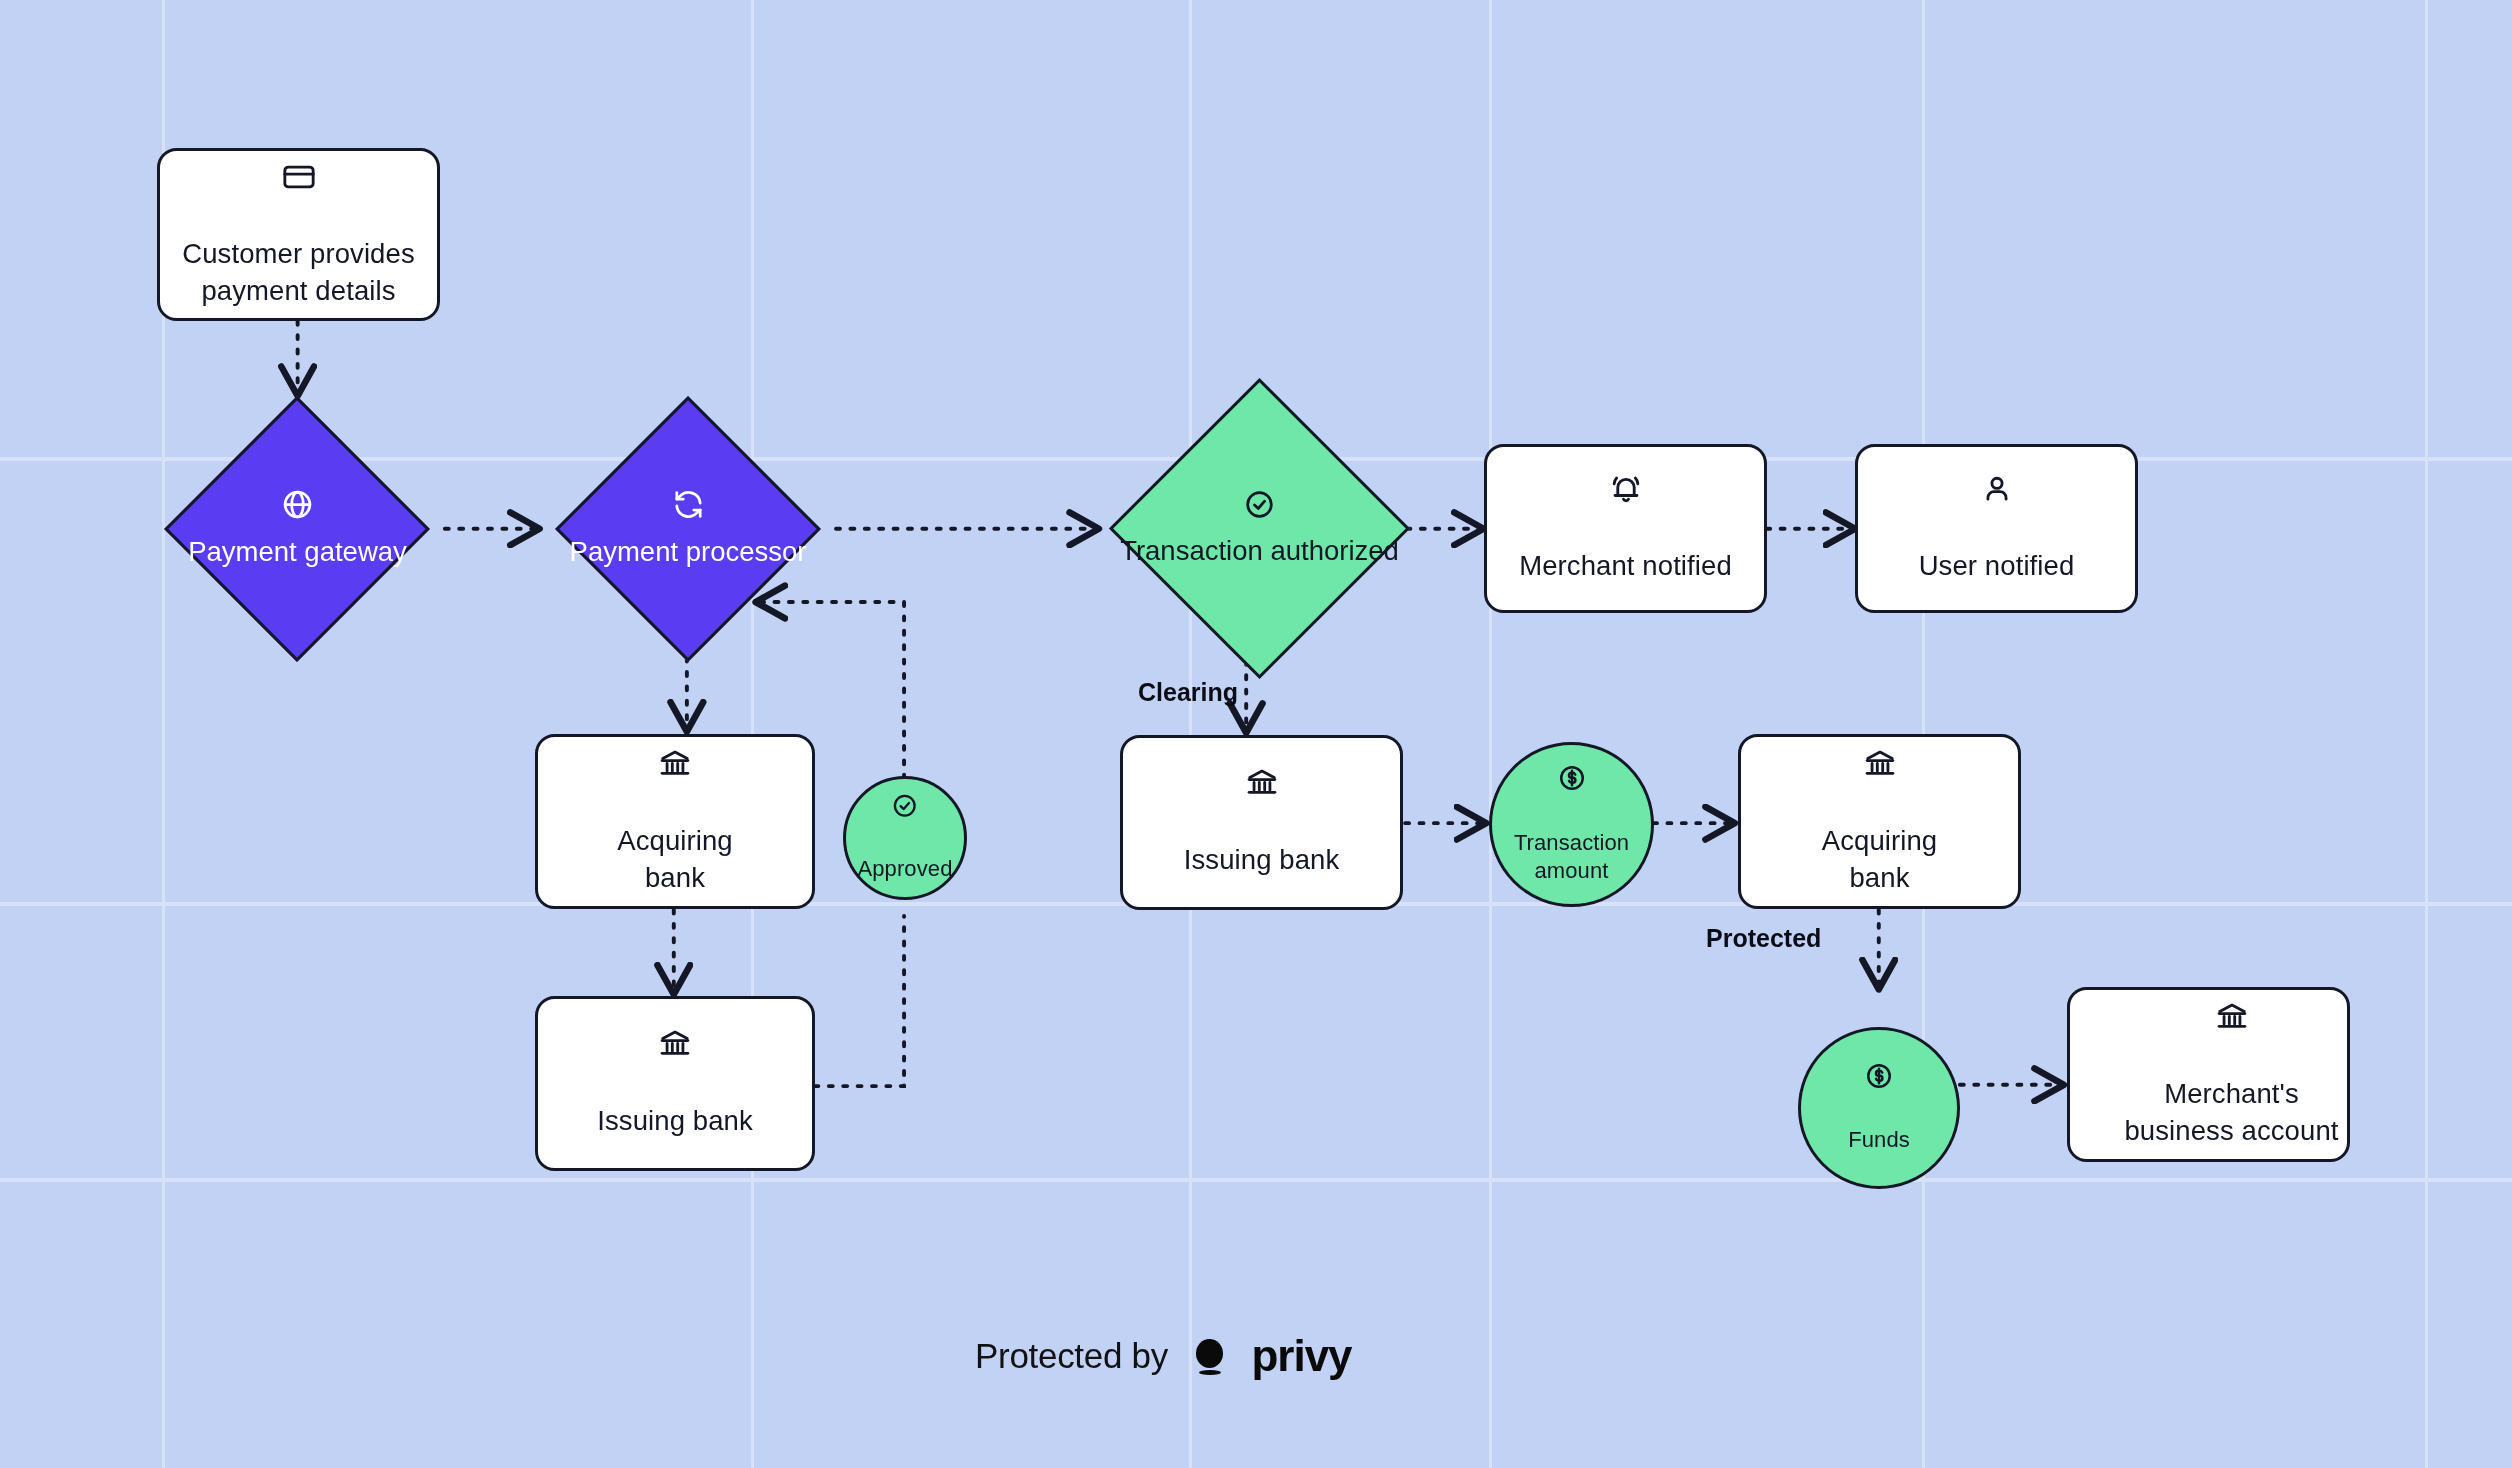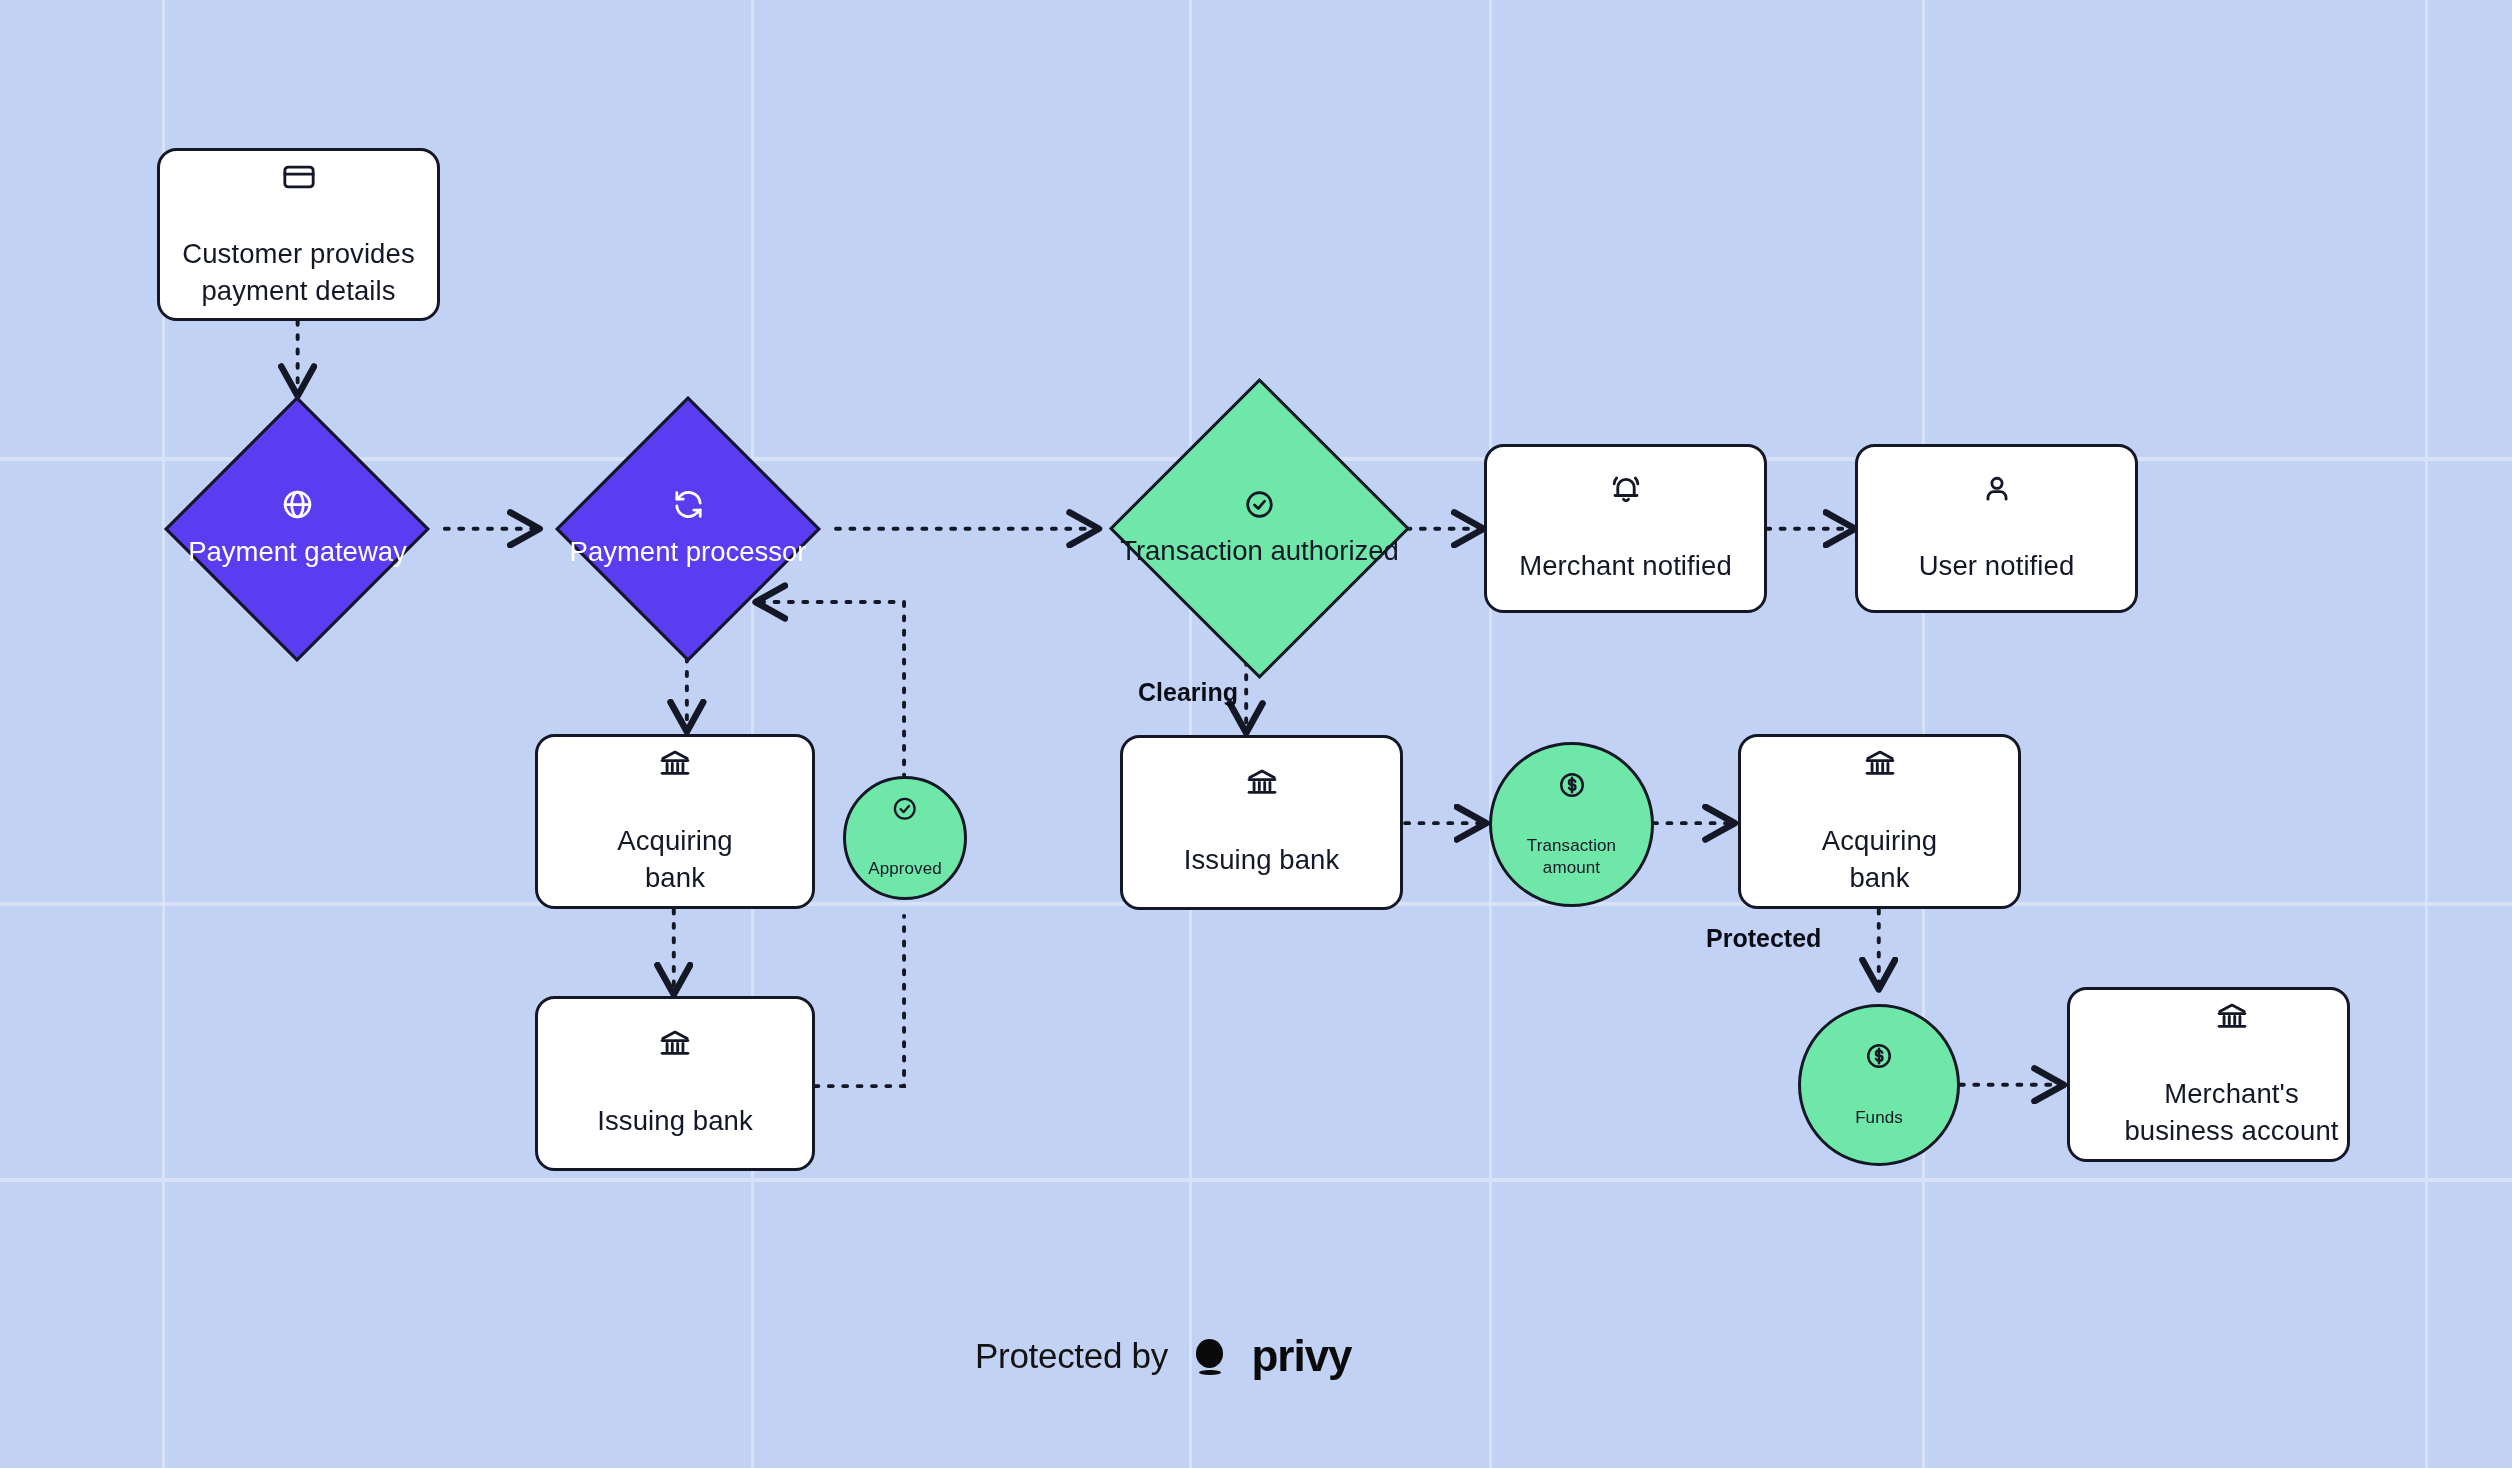--- a/index.html
+++ b/index.html
@@ -102,21 +102,21 @@
   .d-green  .diamond-inner { color: #141726; }
 
   
   .ellipse {
     background: #6ee7a8;
     border: 3.9px solid #141726;
     border-radius: 50%;
     color: #141726;
   }
   .ellipse .ico { margin-bottom: 6.5px; }
-  .ellipse .lbl { font-size: 17px; line-height: 1.3; }
+  .ellipse .lbl { font-size: 22px; line-height: 1.3; }
 
   
   .edge-label {
     position: absolute;
     font-size: 25px;
     font-weight: 700;
     color: #0b0d16;
     white-space: nowrap;
   }
 
@@ -373,21 +373,21 @@
         <line x1="17.6" y1="11.6" x2="17.6" y2="17"></line>
         <line x1="2.9" y1="18.6" x2="21.1" y2="18.6"></line>
       </svg>
     </span>
     <span class="lbl">Acquiring
 bank</span>
   </div>
 
   <div class="edge-label" style="left:1706px; top:924px;">Protected</div>
 
-  <div class="node ellipse" style="left:1798px; top:1004px; width:162px; height:162px;">
+  <div class="node ellipse" style="left:1798px; top:1027px; width:162px; height:162px;">
     <span class="ico">
       <svg width="30" height="30" viewBox="0 0 24 24" fill="none" stroke="#141726" stroke-width="2" stroke-linecap="round" stroke-linejoin="round">
         <circle cx="12" cy="12" r="8.6"></circle>
         <path d="M14.6 9.3a2.4 2.4 0 0 0-2.4-1.5h-.6a2 2 0 0 0 0 4h1.1a2 2 0 0 1 0 4h-.7a2.4 2.4 0 0 1-2.4-1.5"></path>
         <line x1="12" y1="6.2" x2="12" y2="17.8"></line>
       </svg>
     </span>
     <span class="lbl">Funds</span>
   </div>
 

